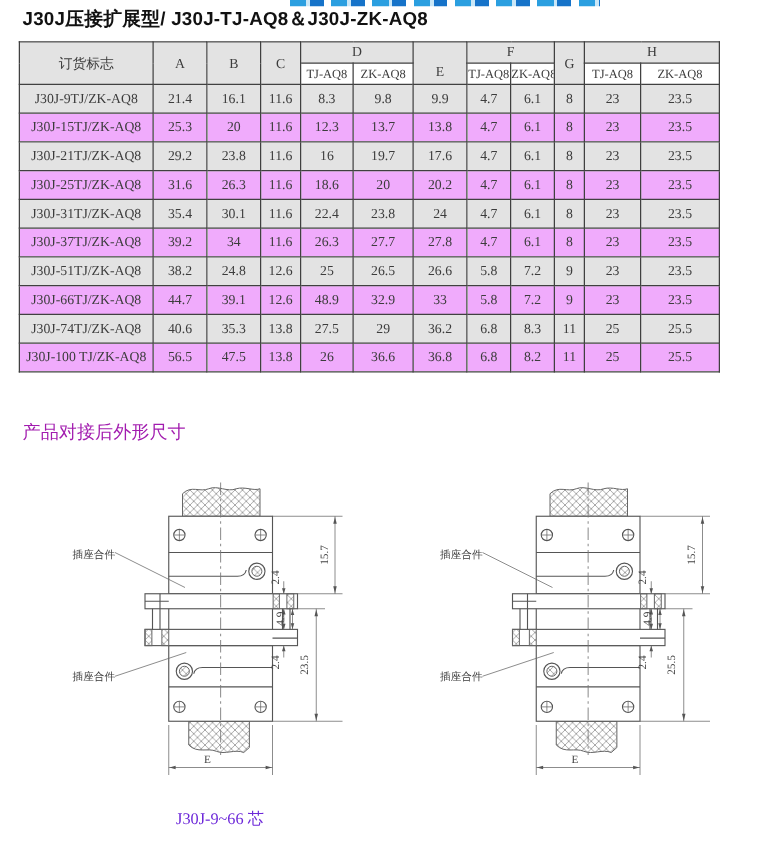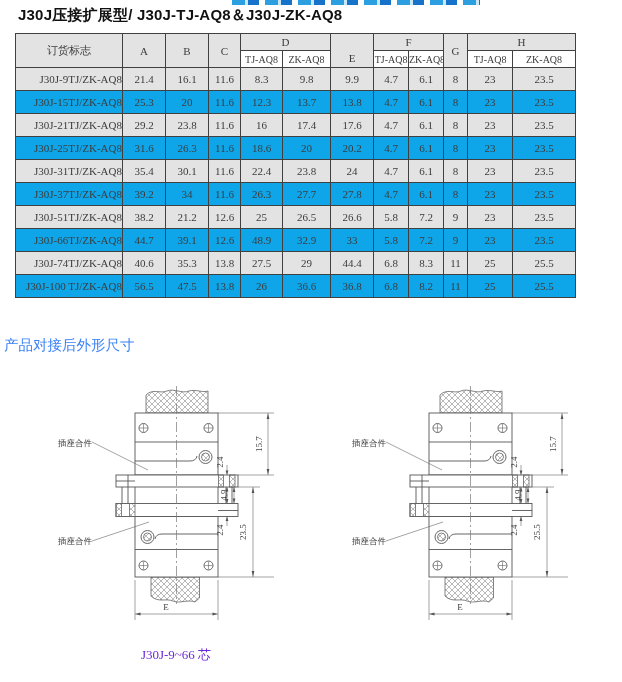--- a/index.html
+++ b/index.html
@@ -12,25 +12,25 @@
      font-family:"Liberation Sans",sans-serif;letter-spacing:.2px;}
   
   table.spec{position:absolute;left:15px;top:33px;width:560px;border-collapse:collapse;
      table-layout:fixed;font-family:"Liberation Serif","DejaVu Serif",serif;
      font-size:11px;color:#3c3c3c;}
   table.spec th, table.spec td{border:1px solid #404040;text-align:center;vertical-align:middle;
      padding:0;font-weight:normal;overflow:hidden;white-space:nowrap;}
   table.spec thead th{background:#e3e3e3;height:16px;font-size:11px;}
   table.spec thead tr.subhead th{background:#ffffff;font-size:10px;margin-top:32px;}
   table.spec thead th.e-head{vertical-align:bottom;padding-bottom:3px;}
-  table.spec tbody tr{height:23px;background:#0ea5e9;}
+  table.spec tbody tr{height:23px;background:#f0abfc;}
   table.spec tbody tr:nth-child(odd){background:#e3e3e3;}
-  table.spec tbody td.label-cell{font-size:11px;text-align:right;}
+  table.spec tbody td.label-cell{font-size:11px;}
   
-  .section-heading{position:absolute;left:4px;top:336px;font-size:14.5px;color:#3b82f6;
+  .section-heading{position:absolute;left:18px;top:336px;font-size:14.5px;color:#a21caf;
      font-family:"Liberation Sans",sans-serif;}
   
   .drawing-slot{position:absolute;top:380px;width:240px;height:260px;}
   .caption{position:absolute;top:646px;width:240px;text-align:center;font-size:13px;color:#6d28d9;
      font-family:"Liberation Serif","DejaVu Serif",serif;}
   svg .ln{fill:none;stroke:#555;stroke-width:0.9;}
   svg .fw{fill:#fff;stroke:#555;stroke-width:0.9;}
   svg .hatch-fill{fill:url(#xh);stroke:#666;stroke-width:0.8;}
   svg .thin{stroke:#666;stroke-width:0.6;fill:none;}
   svg .cl{stroke:#777;stroke-width:0.7;stroke-dasharray:10 3 2 3;fill:none;}
@@ -119,21 +119,21 @@
           <td>8</td>
           <td>23</td>
           <td>23.5</td>
         </tr>
         <tr>
           <td class="label-cell">J30J-21TJ/ZK-AQ8</td>
           <td>29.2</td>
           <td>23.8</td>
           <td>11.6</td>
           <td>16</td>
-          <td>17.4</td>
+          <td>19.7</td>
           <td>17.6</td>
           <td>4.7</td>
           <td>6.1</td>
           <td>8</td>
           <td>23</td>
           <td>23.5</td>
         </tr>
         <tr>
           <td class="label-cell">J30J-25TJ/ZK-AQ8</td>
           <td>31.6</td>
@@ -172,21 +172,21 @@
           <td>27.8</td>
           <td>4.7</td>
           <td>6.1</td>
           <td>8</td>
           <td>23</td>
           <td>23.5</td>
         </tr>
         <tr>
           <td class="label-cell">J30J-51TJ/ZK-AQ8</td>
           <td>38.2</td>
-          <td>21.2</td>
+          <td>24.8</td>
           <td>12.6</td>
           <td>25</td>
           <td>26.5</td>
           <td>26.6</td>
           <td>5.8</td>
           <td>7.2</td>
           <td>9</td>
           <td>23</td>
           <td>23.5</td>
         </tr>
@@ -204,21 +204,21 @@
           <td>23</td>
           <td>23.5</td>
         </tr>
         <tr>
           <td class="label-cell">J30J-74TJ/ZK-AQ8</td>
           <td>40.6</td>
           <td>35.3</td>
           <td>13.8</td>
           <td>27.5</td>
           <td>29</td>
-          <td>44.4</td>
+          <td>36.2</td>
           <td>6.8</td>
           <td>8.3</td>
           <td>11</td>
           <td>25</td>
           <td>25.5</td>
         </tr>
         <tr>
           <td class="label-cell">J30J-100 TJ/ZK-AQ8</td>
           <td>56.5</td>
           <td>47.5</td>

